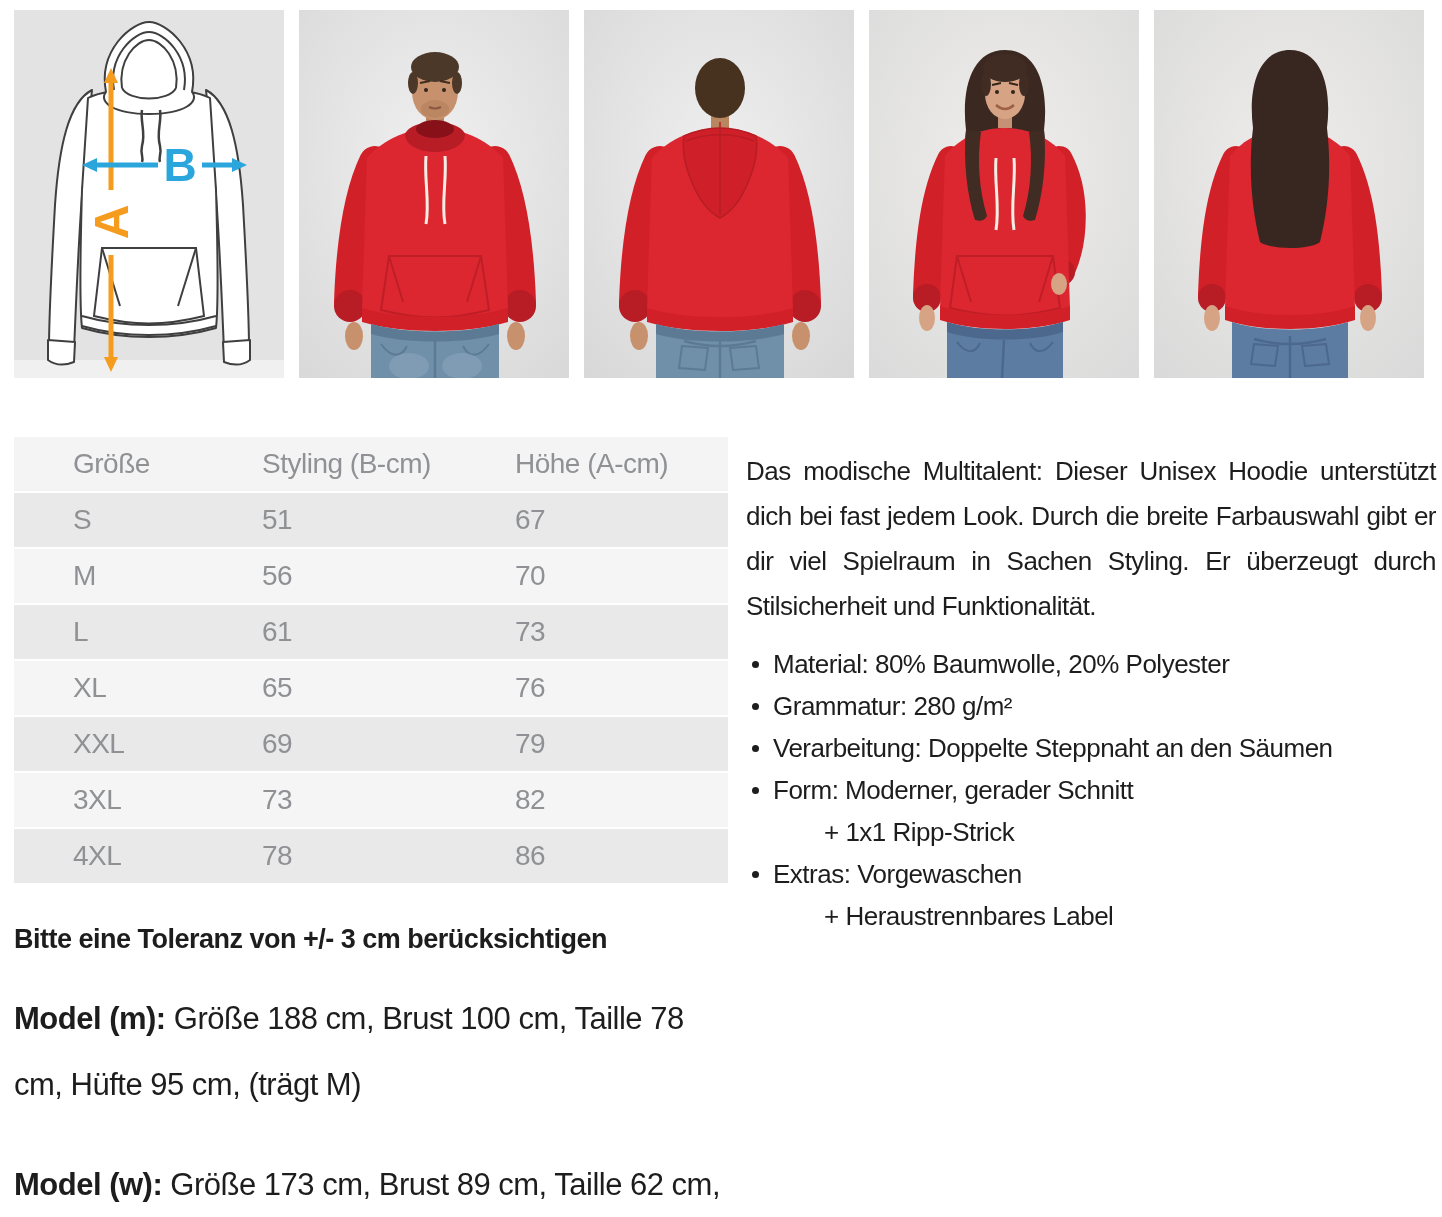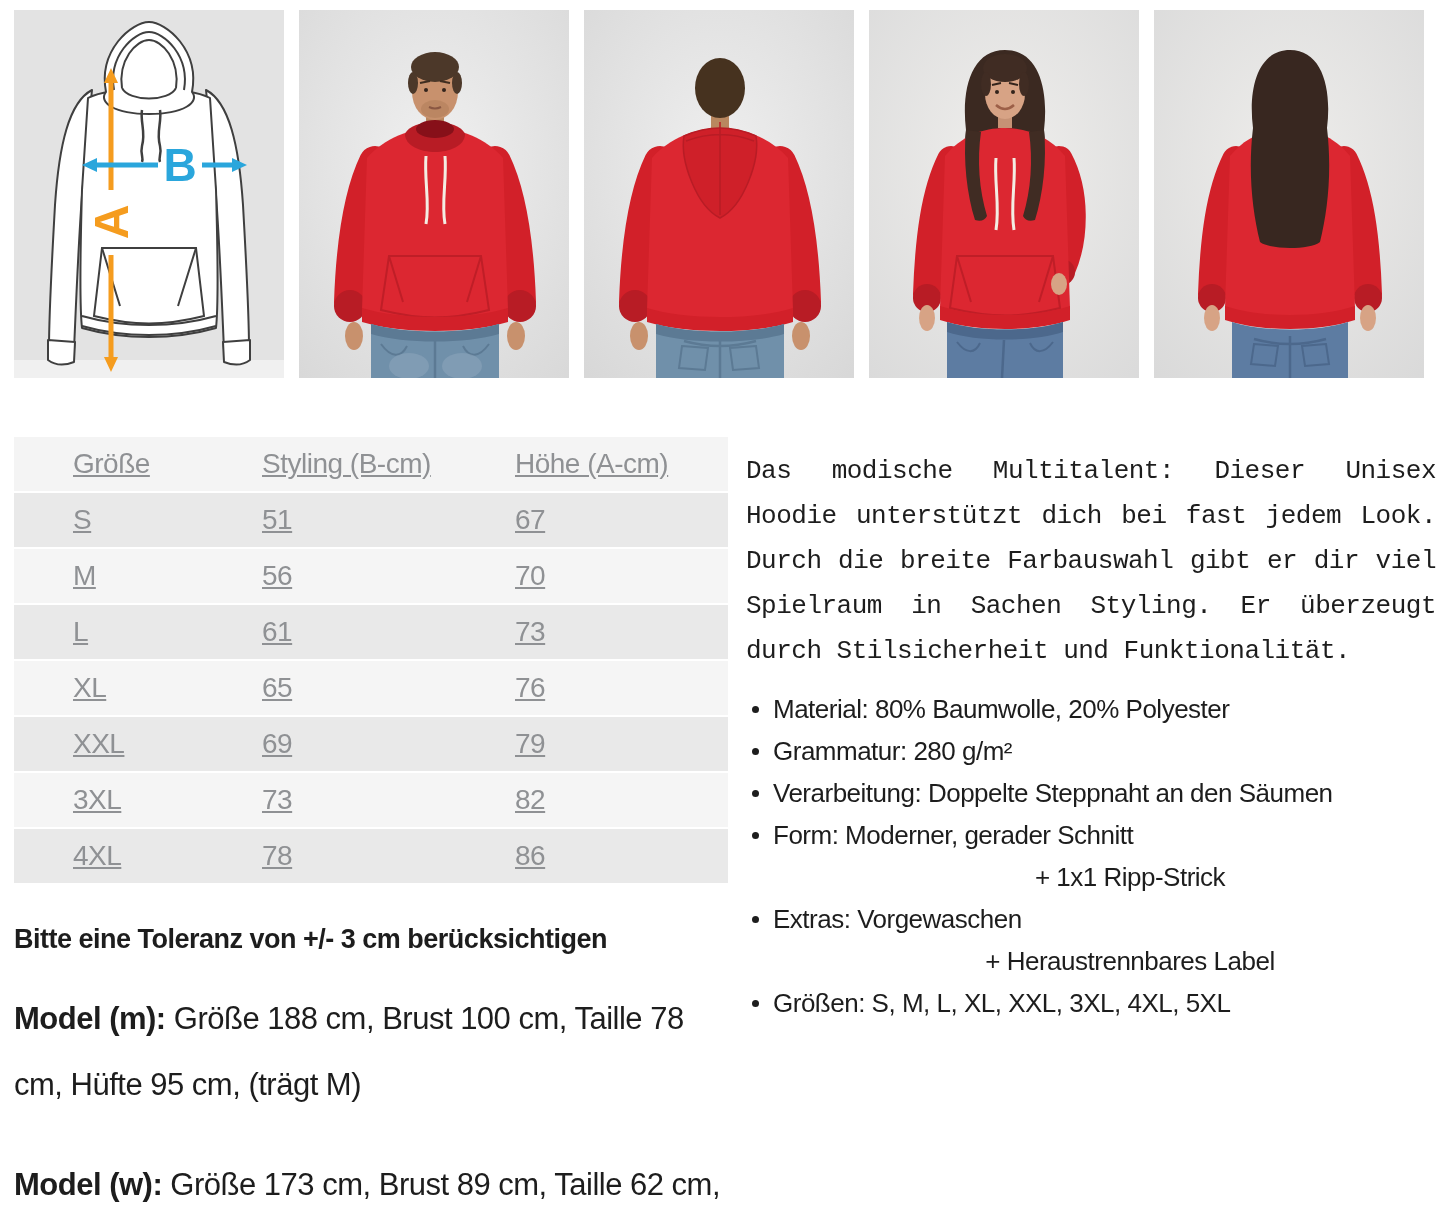--- a/index.html
+++ b/index.html
@@ -11,35 +11,35 @@
   .cell svg{display:block;}
   
   .content{position:absolute;left:14px;top:437px;display:flex;align-items:flex-start;}
   .left{width:714px;flex:none;}
   .right{width:690px;margin-left:18px;flex:none;padding-top:12px;}
   
   table.size{border-collapse:separate;border-spacing:0;width:714px;table-layout:fixed;
              font-size:28px;letter-spacing:-0.5px;color:#8f9194;}
   table.size col.c1{width:189px} table.size col.c2{width:253px} table.size col.c3{width:272px}
   table.size th,table.size td{font-weight:normal;text-align:left;padding:0 0 0 59px;height:54px;
-             background:#f4f4f4;border-bottom:2px solid #fff;text-decoration:underline;}
+             background:#f4f4f4;border-bottom:2px solid #fff;}
   table.size tbody tr:nth-child(odd) td{background:#e9e9e9;}
   table.size tbody tr:nth-child(even) td{background:#f5f5f5;}
   
   .tolerance{margin:37px 0 0;font-size:27px;letter-spacing:-0.5px;line-height:34px;font-weight:bold;}
   .model{margin:30px 0 0;font-size:31px;letter-spacing:-0.5px;line-height:66px;}
   .model b{font-weight:bold;}
   .model-w{margin-top:34px;}
   
-  .desc{margin:0;font-size:26px;letter-spacing:-0.5px;line-height:45px;text-align:justify;font-family:Liberation Mono, monospace;}
+  .desc{margin:0;font-size:26px;letter-spacing:-0.5px;line-height:45px;text-align:justify;}
   ul.features{list-style:none;margin:14px 0 0;padding:0;font-size:26px;letter-spacing:-0.5px;}
   ul.features li{position:relative;padding-left:27px;line-height:42px;}
   ul.features li::before{content:"";position:absolute;left:6px;top:18px;width:7px;height:7px;
       border-radius:50%;background:#1d1d1d;}
-  ul.features .sub{margin-left:51px;line-height:42px;text-align:center;}
+  ul.features .sub{margin-left:51px;line-height:42px;}
 </style>
 </head>
 <body>
 
 <div class="page">
 
   <div class="gallery">
 
     <div class="cell">
       <svg width="270" height="368" viewBox="0 0 270 368">
@@ -276,17 +276,16 @@
     <div class="right">
       <p class="desc">Das modische Multitalent: Dieser Unisex Hoodie unterstützt dich bei fast jedem Look. Durch die breite Farbauswahl gibt er dir viel Spielraum in Sachen Styling. Er überzeugt durch Stilsicherheit und Funktionalität.</p>
       <ul class="features">
         <li><span>Material: 80% Baumwolle, 20% Polyester</span></li>
         <li><span>Grammatur: 280 g/m²</span></li>
         <li><span>Verarbeitung: Doppelte Steppnaht an den Säumen</span></li>
         <li><span>Form: Moderner, gerader Schnitt</span>
           <div class="sub">+ 1x1 Ripp-Strick</div></li>
         <li><span>Extras: Vorgewaschen</span>
           <div class="sub">+ Heraustrennbares Label</div></li>
-        <li><span>Größen:  S, M, L, XL, XXL, 3XL, 4XL, 5XL</span></li>
       </ul>
     </div>
   </div>
 </div>
 
 </body></html>

